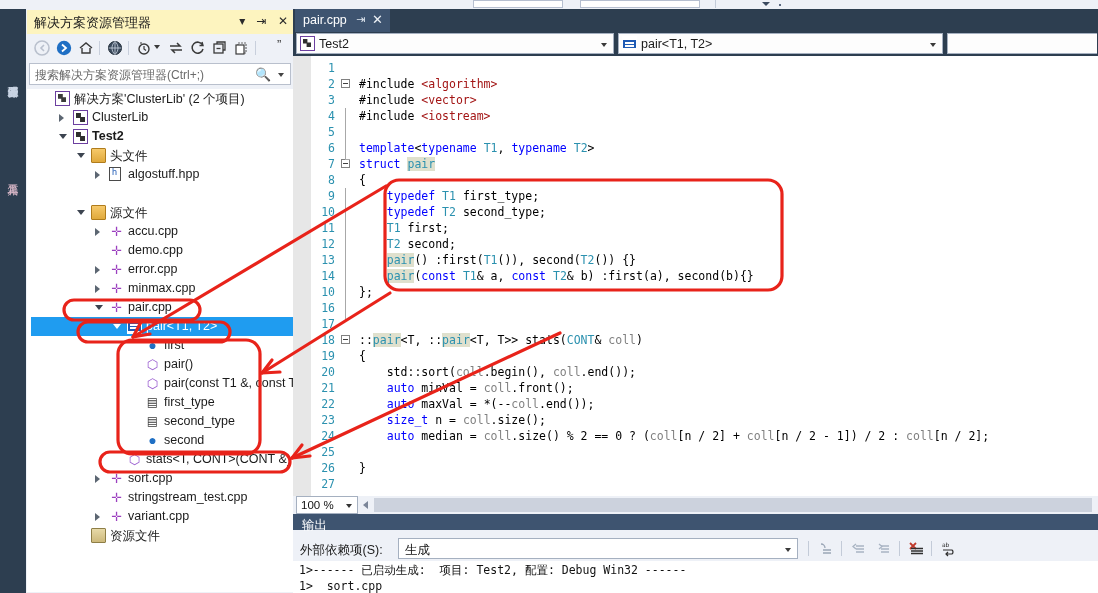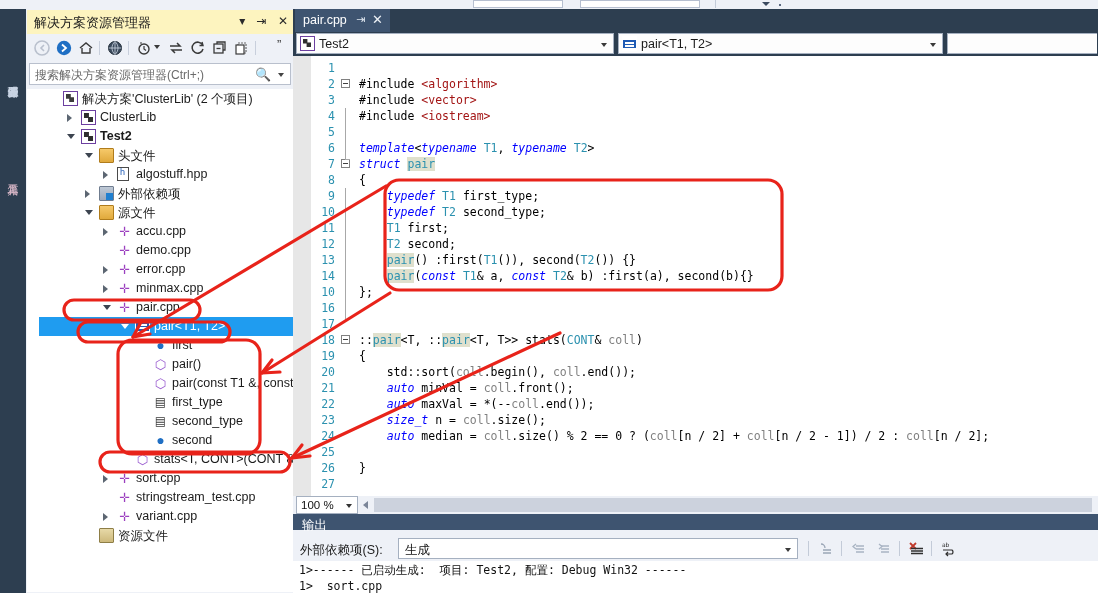--- a/index.html
+++ b/index.html
@@ -41,21 +41,21 @@
   .tbsep{position:absolute;top:5px;width:1px;height:14px;background:#c8cfdc;}
 
   .se-search{position:absolute;left:3px;top:54px;width:262px;height:22px;background:#fff;
              border:1px solid #b9c0cd;box-sizing:border-box;}
   .se-search .ph{position:absolute;left:5px;top:3px;font-size:12px;color:#6b6b6b;white-space:nowrap;}
   .se-search .mag{position:absolute;right:18px;top:3px;font-size:13px;color:#333;}
   .se-search .car{position:absolute;right:6px;top:9px;width:0;height:0;
                   border-left:3px solid transparent;border-right:3px solid transparent;border-top:4px solid #444;}
 
   .se-tree{position:absolute;left:1px;top:80px;width:266px;height:503px;background:#fff;overflow:hidden;}
-  .row{position:absolute;left:12px;width:266px;height:19px;white-space:nowrap;}
+  .row{position:absolute;left:4px;width:266px;height:19px;white-space:nowrap;}
   .row .lbl{position:absolute;top:2px;font-size:12.5px;color:#1b1b1b;}
   .row.sel{background:#1f9cf0;}
   .row.sel .lbl{color:#fff;}
   .tw{position:absolute;top:6px;width:8px;height:8px;}
   .tw.closed{border-left:5px solid #5c6672;border-top:4px solid transparent;border-bottom:4px solid transparent;width:0;height:0;}
   .tw.open{border-top:5px solid #3c4450;border-left:4px solid transparent;border-right:4px solid transparent;width:0;height:0;margin-top:1px;}
   .tw.openw{border-top:5px solid #fff;border-left:4px solid transparent;border-right:4px solid transparent;width:0;height:0;margin-top:1px;}
 
   .ico{position:absolute;top:2px;width:15px;height:15px;}
   
@@ -111,21 +111,21 @@
   .cb-cls:after{content:"";position:absolute;left:3px;top:6px;width:9px;height:2px;background:#fff;box-shadow:0 3px 0 #fff;}
 
   .codearea{position:absolute;left:0;top:47px;width:805px;height:440px;background:#fff;}
   .gutter{position:absolute;left:0;top:0;width:18px;height:440px;background:#e7e7e7;}
   .codeinner{position:absolute;left:0;top:0;width:805px;height:440px;overflow:hidden;}
   .cline{position:absolute;left:0;width:805px;height:16px;white-space:pre;
          font-family:"DejaVu Sans Mono","Liberation Mono",monospace;font-size:11.5px;line-height:16px;}
   .lnum{position:absolute;left:20px;width:22px;text-align:right;color:#2b91af;
         font-family:"DejaVu Sans Mono",monospace;font-size:11.5px;}
   .ctxt{position:absolute;left:66px;color:#000;}
-  .kw{color:#0000ff;font-style:italic;}
+  .kw{color:#0000ff;}
   .ty{color:#2b91af;}
   .str{color:#a31515;}
   .gr{color:#808080;}
   .hl{background:#dfe0cd;}
   .fold{position:absolute;left:48px;top:3px;width:9px;height:9px;border:1px solid #808080;box-sizing:border-box;background:#fff;}
   .fold:after{content:"";position:absolute;left:1px;top:3px;width:5px;height:1px;background:#404040;}
   .vbar{position:absolute;left:52px;width:1px;background:#a8a8a8;}
   .vbar.end:after{content:"";position:absolute;left:0;bottom:0;width:5px;height:1px;background:#a8a8a8;}
 
   .hscroll{position:absolute;left:0;top:487px;width:805px;height:18px;background:#eef1f7;}
@@ -251,25 +251,20 @@
         </div>
         <div class="row" style="top: 57px;">
           <div class="tw open" style="left: 46px;"></div>
           <div class="ico ic-fold" style="left: 60px;"></div>
           <div class="lbl" style="left: 79px;">头文件</div>
         </div>
         <div class="row" style="top: 76px;">
           <div class="tw closed" style="left: 64px;"></div>
           <div class="ico ic-hpp" style="left: 78px;"></div>
           <div class="lbl" style="left: 97px;">algostuff.hpp</div>
-        </div>
-        <div class="row" style="top: 95px;">
-          <div class="tw closed" style="left: 46px;"></div>
-          <div class="ico ic-fold ext" style="left: 60px;"></div>
-          <div class="lbl" style="left: 79px;">外部依赖项</div>
         </div>
         <div class="row" style="top: 114px;">
           <div class="tw open" style="left: 46px;"></div>
           <div class="ico ic-fold" style="left: 60px;"></div>
           <div class="lbl" style="left: 79px;">源文件</div>
         </div>
         <div class="row" style="top: 133px;">
           <div class="tw closed" style="left: 64px;"></div>
           <div class="ico ic-cpp" style="left: 78px;">✛</div>
           <div class="lbl" style="left: 97px;">accu.cpp</div>

